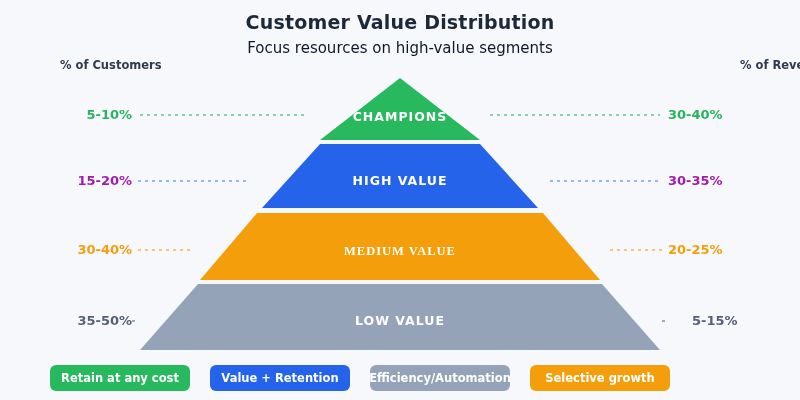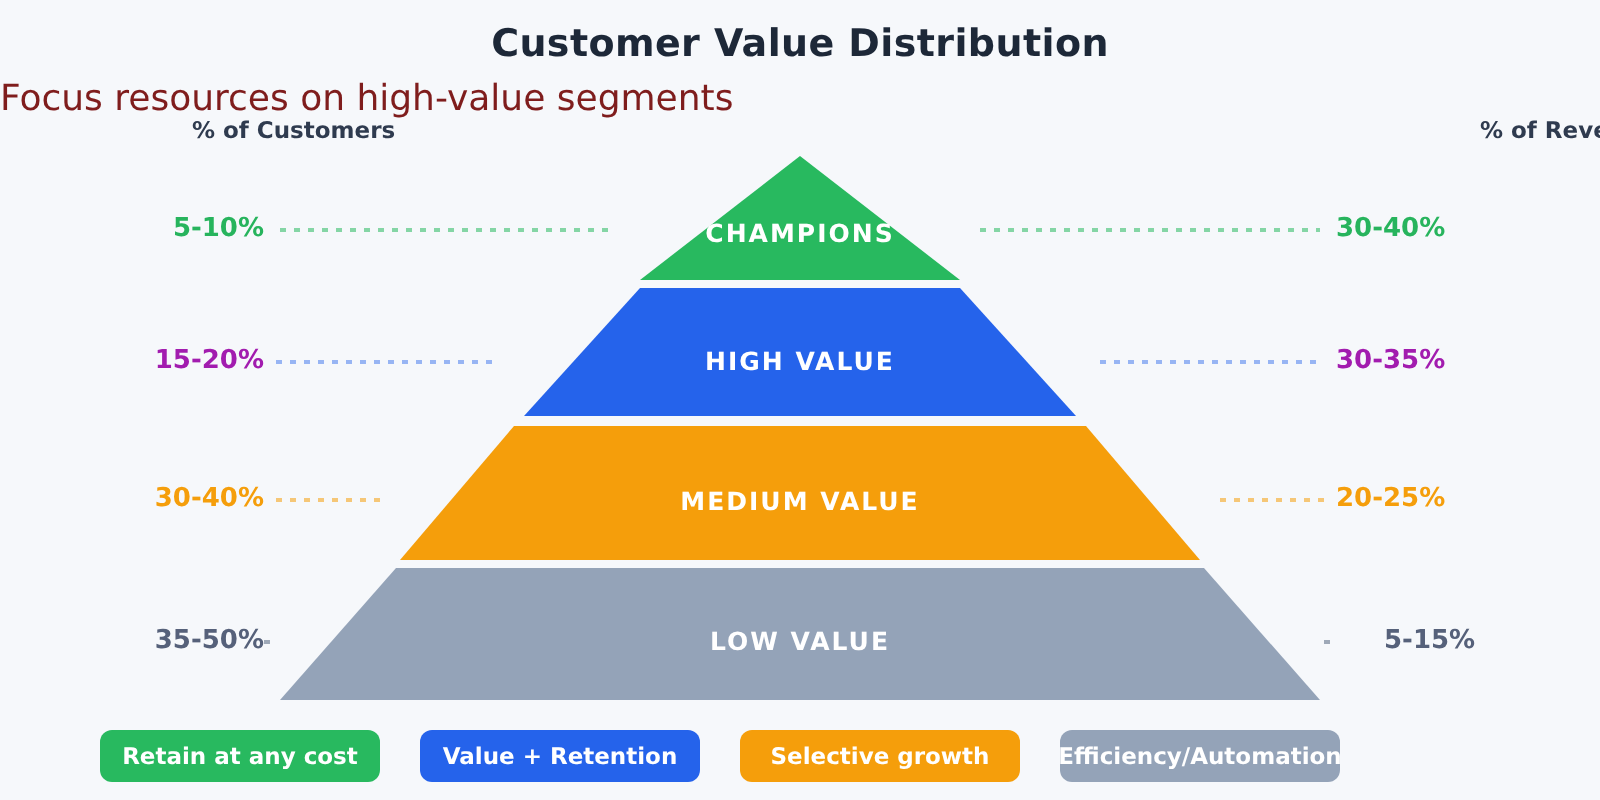--- a/index.html
+++ b/index.html
@@ -11,29 +11,29 @@
     font-family: "DejaVu Sans", "Liberation Sans", sans-serif;
   }
   .title {
     position: absolute; left: 0; right: 0; top: 11px;
     text-align: center;
     font-size: 19px; font-weight: bold; color: #1d2838;
     letter-spacing: 0.2px;
   }
   .subtitle {
     position: absolute; left: 0; right: 0; top: 39px;
-    text-align: left;
-    font-size: 18px; color: #7f1d1d;
+    text-align: center;
+    font-size: 15px; color: #0f172a;
   }
   .axis-header {
     position: absolute; top: 58px;
     font-size: 11.5px; font-weight: bold; color: #2f3b4f;
     white-space: nowrap;
   }
-  .axis-header.left  { left: 60px; margin-left: 36px; }
+  .axis-header.left  { left: 60px; }
   .axis-header.right { left: 740px; }
   svg.pyramid { position: absolute; left: 0; top: 0; }
   .tier-label {
     position: absolute; left: 300px; width: 200px; height: 18px;
     line-height: 18px; text-align: center;
     font-size: 12.5px; font-weight: bold; color: #ffffff;
     letter-spacing: 1px; white-space: nowrap;
   }
   .pct {
     position: absolute; height: 16px; line-height: 16px;
@@ -74,21 +74,21 @@
 
 <svg class="pyramid" width="800" height="400" viewBox="0 0 800 400">
   <polygon points="400,78 480,140 320,140" fill="#28b95f"></polygon>
   <polygon points="320,144 480,144 538,208 262,208" fill="#2563eb"></polygon>
   <polygon points="257,213 543,213 600,280 200,280" fill="#f59e0b"></polygon>
   <polygon points="198,284 602,284 660,350 140,350" fill="#94a3b8"></polygon>
 </svg>
 
 <div class="tier-label" style="top:108px;">CHAMPIONS</div>
 <div class="tier-label" style="top:172px;">HIGH VALUE</div>
-<div class="tier-label" style="top:242px;">MEDIUM VALUE</div>
+<div class="tier-label" style="top:242px;font-family:Liberation Serif, serif;">MEDIUM VALUE</div>
 <div class="tier-label" style="top:312px;">LOW VALUE</div>
 
 <div class="pct left green" style="top:107px;">5-10%</div>
 <div class="pct left blue" style="top:173px;">15-20%</div>
 <div class="pct left orange" style="top:242px;">30-40%</div>
 <div class="pct left slate" style="top:313px;">35-50%</div>
 
 <div class="pct right green" style="top:107px;">30-40%</div>
 <div class="pct right blue" style="top:173px;">30-35%</div>
 <div class="pct right orange" style="top:242px;">20-25%</div>
@@ -99,15 +99,15 @@
 <div class="leader blue" style="top:180px; left:138px; width:112px;"></div>
 <div class="leader blue" style="top:180px; left:550px; width:112px;"></div>
 <div class="leader orange" style="top:249px; left:138px; width:52px;"></div>
 <div class="leader orange" style="top:249px; left:610px; width:52px;"></div>
 <div class="leader slate" style="top:320px; left:132px; width:7px;"></div>
 <div class="leader slate" style="top:320px; left:662px; width:7px;"></div>
 
 <div class="legend">
   <div class="legend-pill" style="background-color: rgb(40, 185, 95);">Retain at any cost</div>
   <div class="legend-pill" style="background-color: rgb(37, 99, 235);">Value + Retention</div>
+  <div class="legend-pill" style="background-color: rgb(148, 163, 184);">Efficiency/Automation</div>
   <div class="legend-pill" style="background-color: rgb(245, 158, 11);">Selective growth</div>
-  <div class="legend-pill" style="background-color: rgb(148, 163, 184);">Efficiency/Automation</div>
 </div>
 
 </body></html>

